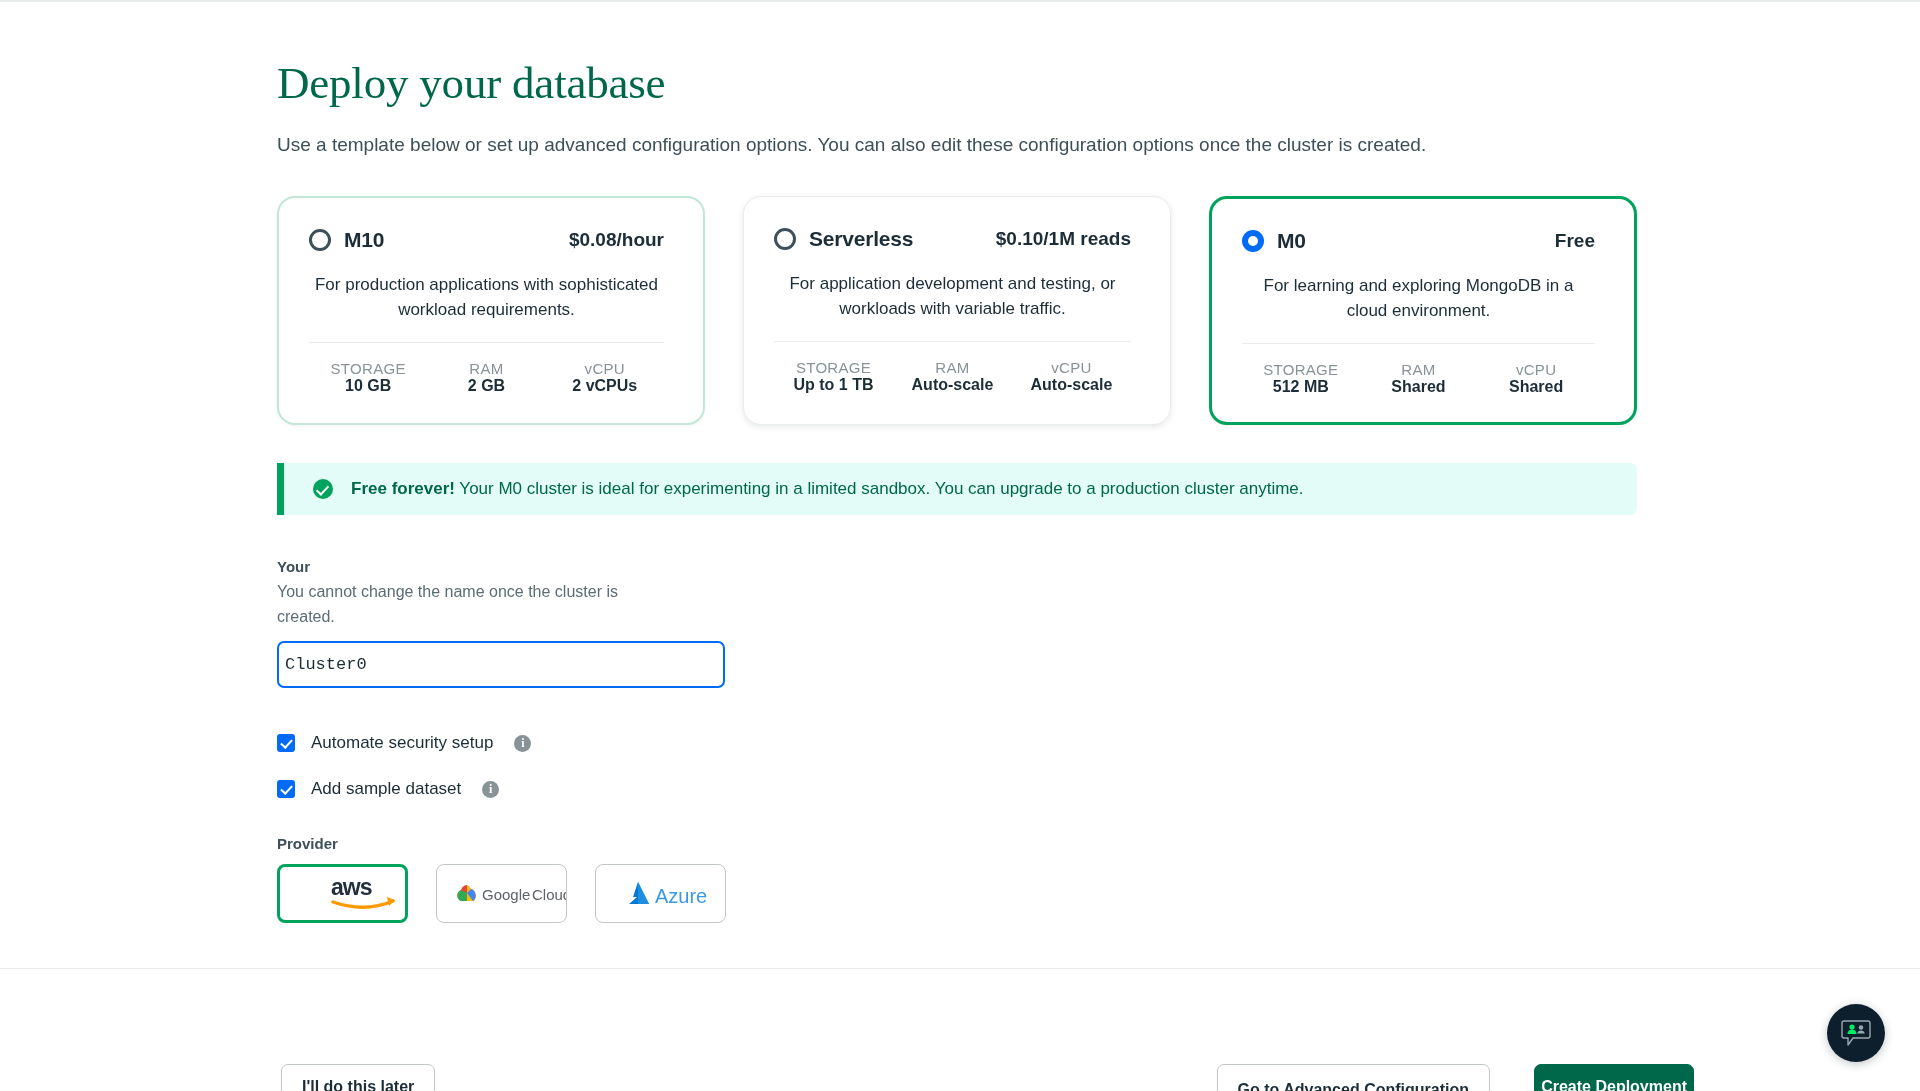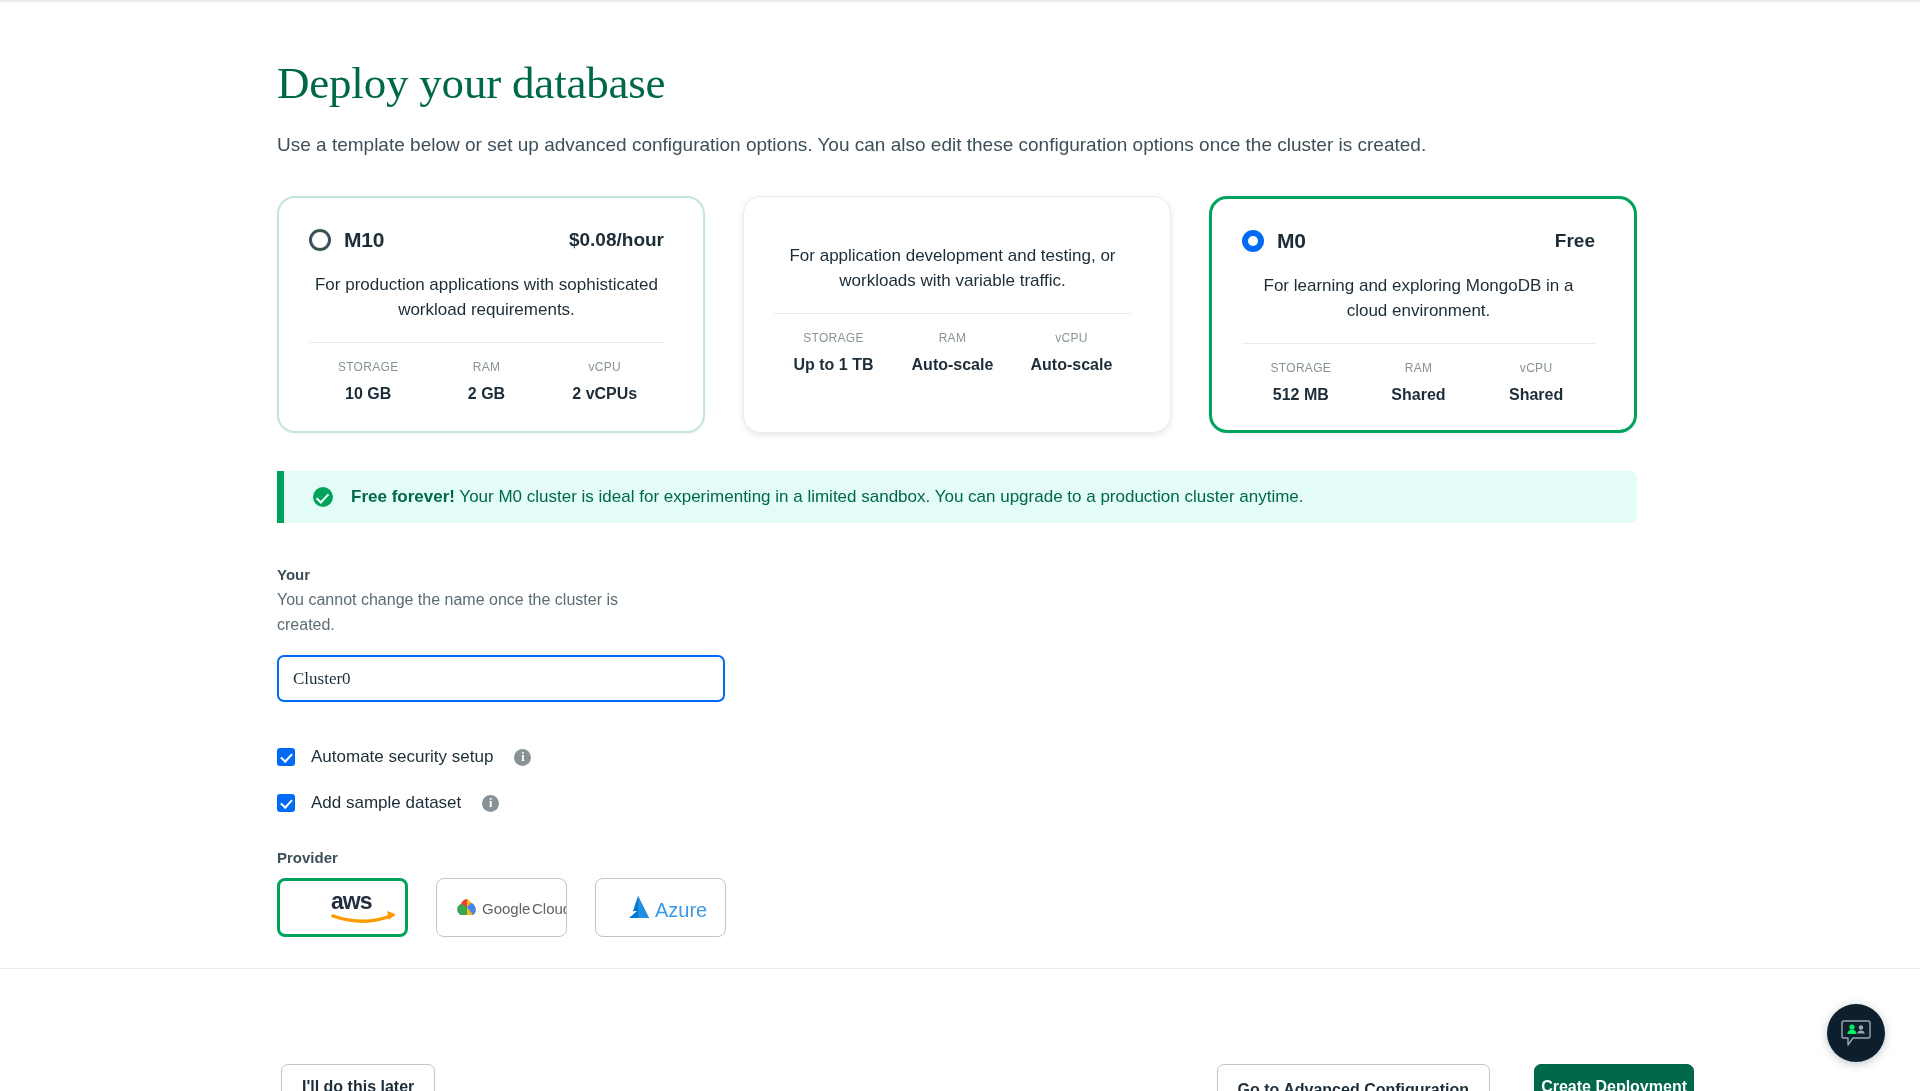--- a/index.html
+++ b/index.html
@@ -125,24 +125,24 @@
     margin-top: 20px;
     height: 1px;
     background: #E8EDEB;
   }
   .tier-specs {
     display: flex;
     margin-top: 17px;
   }
   .spec { width: 33.33%; }
   .spec-label {
-    font-size: 12px;
+    font-size: 15px;
     color: #889397;
     letter-spacing: 0.3px;
-    margin-bottom: 11px;
+    margin-bottom: 0;
   }
   .spec-value {
     font-size: 16px;
     font-weight: bold;
     color: #1C2D38;
   }
 
   
   .banner {
     margin-top: 38px;
@@ -186,30 +186,30 @@
     color: #3D4F58;
   }
   .field-help {
     margin-top: 4px;
     font-size: 16px;
     line-height: 25px;
     color: #5C6C75;
     width: 390px;
   }
   .name-input {
-    margin-top: 18px;
+    margin-top: 12px;
     width: 448px;
     height: 47px;
     border: 2px solid #016BF8;
     border-radius: 7px;
     background: #ffffff;
-    font-family: Liberation Serif, serif;
+    font-family: Liberation Mono, monospace;
     font-size: 17px;
     color: #1C2D38;
-    padding: 0 14px;
+    padding: 0 6px;
     outline: none;
   }
 
   
   .checks { margin-top: 40px; }
   .check-row {
     display: flex;
     align-items: center;
     height: 30px;
     margin-bottom: 16px;
@@ -365,20 +365,27 @@
             <div class="spec-value">2 GB</div>
           </div>
           <div class="spec">
             <div class="spec-label">vCPU</div>
             <div class="spec-value">2 vCPUs</div>
           </div>
         </div>
       </div>
 
       <div class="tier-card plain">
+        <div class="tier-head">
+          <div class="tier-head-left">
+            <span class="radio"></span>
+            <span class="tier-name">Serverless</span>
+          </div>
+          <span class="tier-price">$0.10/1M reads</span>
+        </div>
         <div class="tier-desc">For application development and testing, or workloads with variable traffic.</div>
         <div class="tier-sep"></div>
         <div class="tier-specs">
           <div class="spec">
             <div class="spec-label">STORAGE</div>
             <div class="spec-value">Up to 1 TB</div>
           </div>
           <div class="spec">
             <div class="spec-label">RAM</div>
             <div class="spec-value">Auto-scale</div>

